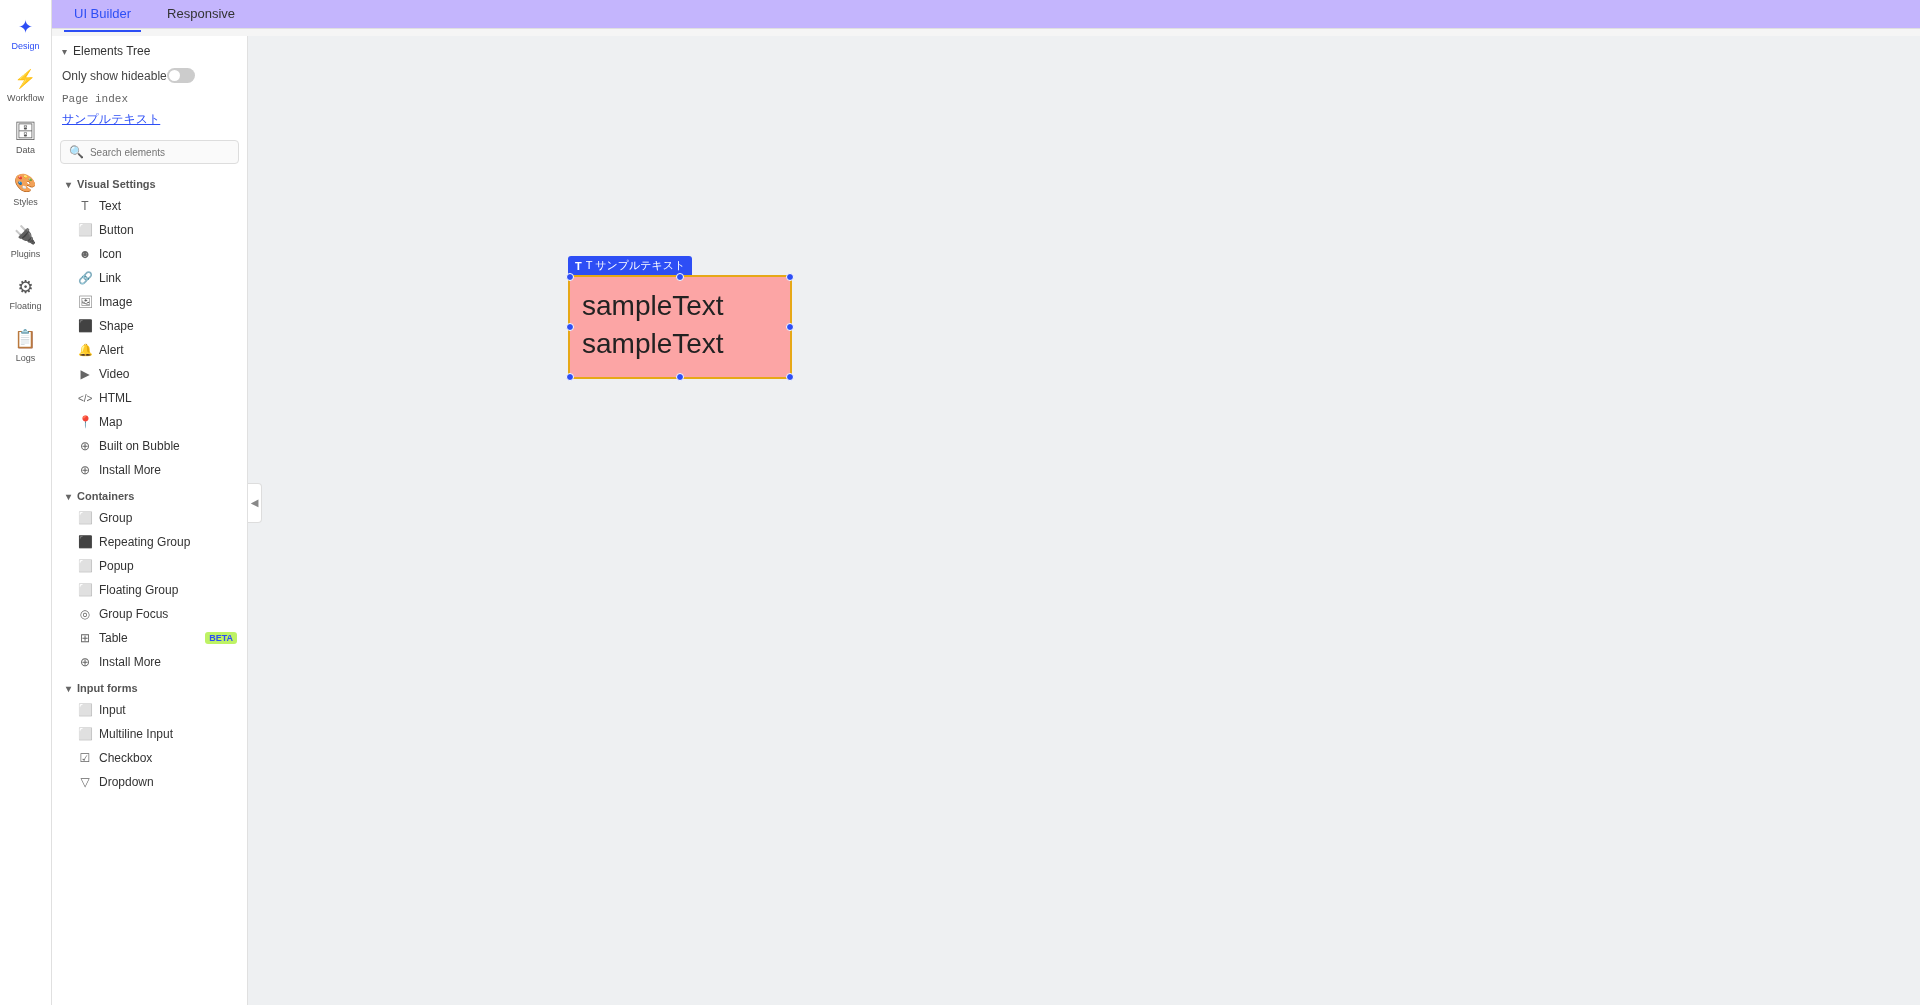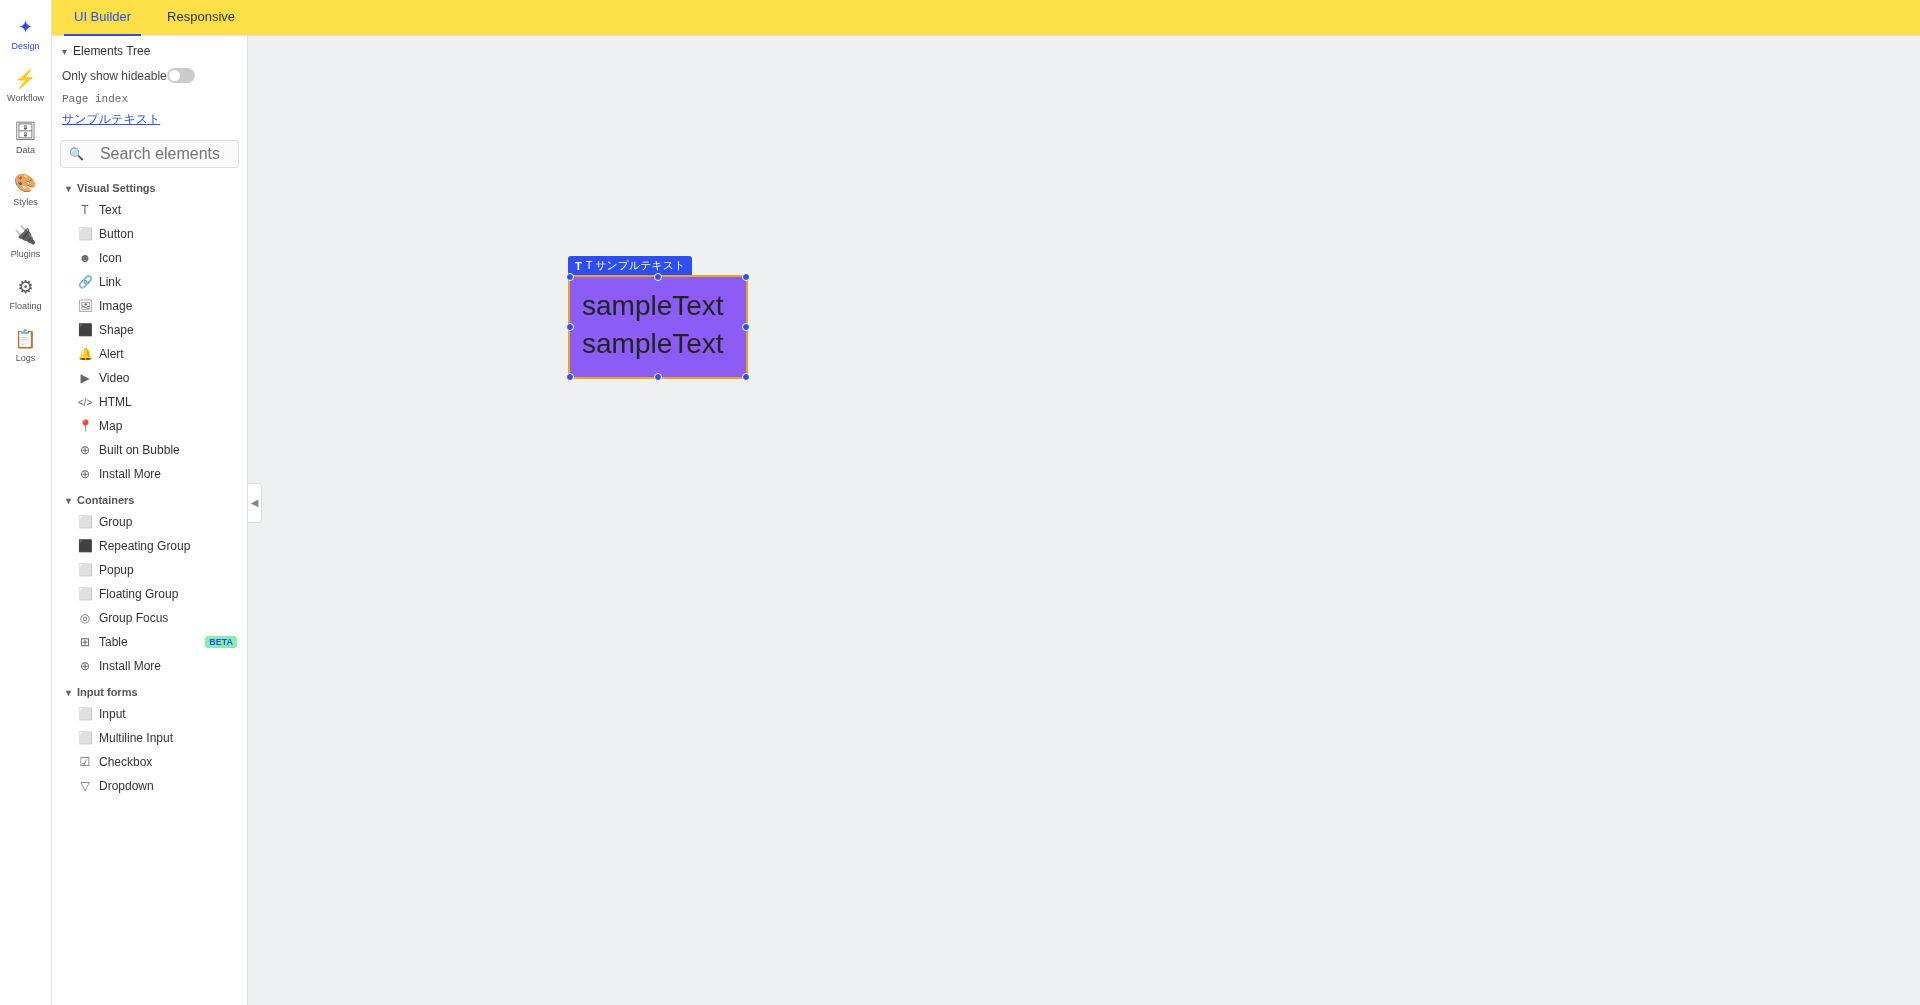--- a/index.html
+++ b/index.html
@@ -33,22 +33,22 @@
     .nav-item.active { color: #2d4ef5; }
     .nav-icon { font-size: 18px; }
     .nav-label { font-size: 9px; text-align: left; line-height: 1.2; }
 
     
     .top-header {
       position: absolute;
       top: 0;
       left: 52px;
       right: 0;
-      height: 36px;
-      background: #fde047;
+      height: 29px;
+      background: #c4b5fd;
       border-bottom: 1px solid #e0e0e0;
       display: flex;
       align-items: center;
       padding: 0 12px;
       gap: 16px;
       z-index: 9;
     }
     .tab-button {
       padding: 6px 10px;
       font-size: 13px;
@@ -139,25 +139,24 @@
       margin: 6px 8px;
       padding: 4px 8px;
       border: 1px solid #ddd;
       border-radius: 4px;
       gap: 6px;
       background: #fafafa;
     }
     .search-bar input {
       border: none;
       background: transparent;
-      font-size: 16px;
+      font-size: 10px;
       color: #737373;
       outline: none;
       width: 100%;
-      text-align: center;
     }
     .search-icon { color: #888; font-size: 12px; }
 
     .section-label {
       font-size: 11px;
       font-weight: 600;
       color: #555;
       padding: 8px 10px 4px 14px;
       display: flex;
       align-items: center;
@@ -176,21 +175,21 @@
     }
     .sidebar-item .item-icon {
       width: 14px;
       text-align: center;
       color: #666;
       font-size: 12px;
       flex-shrink: 0;
     }
     .sidebar-item .item-label { flex: 1; }
     .beta-badge {
-      background: #86efac;
+      background: #bef264;
       color: #2d4ef5;
       font-size: 9px;
       font-weight: 600;
       padding: 1px 4px;
       border-radius: 3px;
     }
 
     
     .main-canvas {
       position: absolute;
@@ -234,24 +233,24 @@
       align-items: center;
       background: #2d4ef5;
       color: #fff;
       font-size: 11px;
       padding: 2px 7px;
       border-radius: 3px 3px 0 0;
       gap: 4px;
       margin-bottom: 0;
     }
     .text-element-box {
-      width: 180px;
+      width: 224px;
       min-height: 104px;
       border: 2px solid #e6a817;
-      background: #8b5cf6;
+      background: #fca5a5;
       padding: 10px 12px;
       font-size: 28px;
       color: #222;
       line-height: 1.35;
       position: relative;
     }
     
     .resize-handle {
       width: 8px;
       height: 8px;

